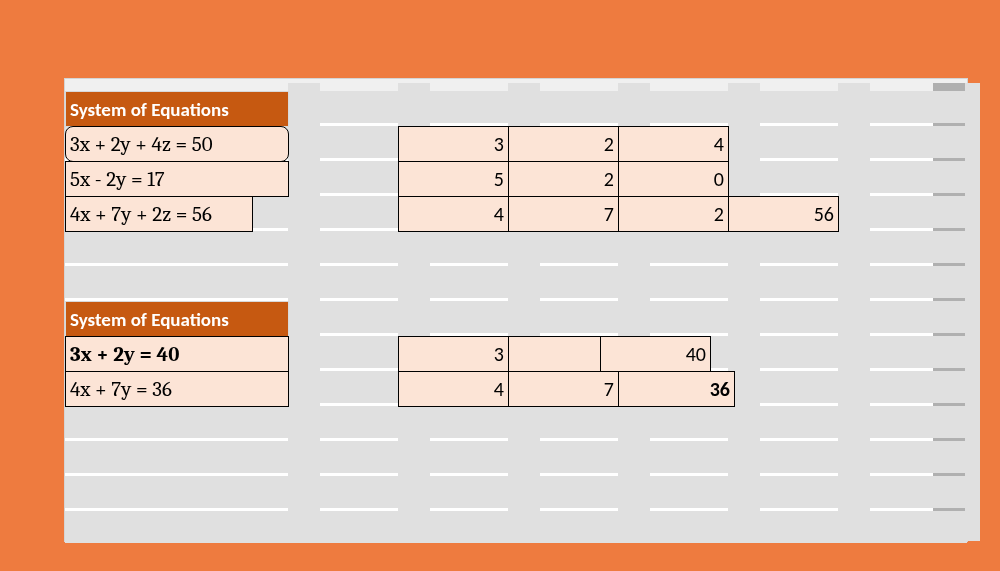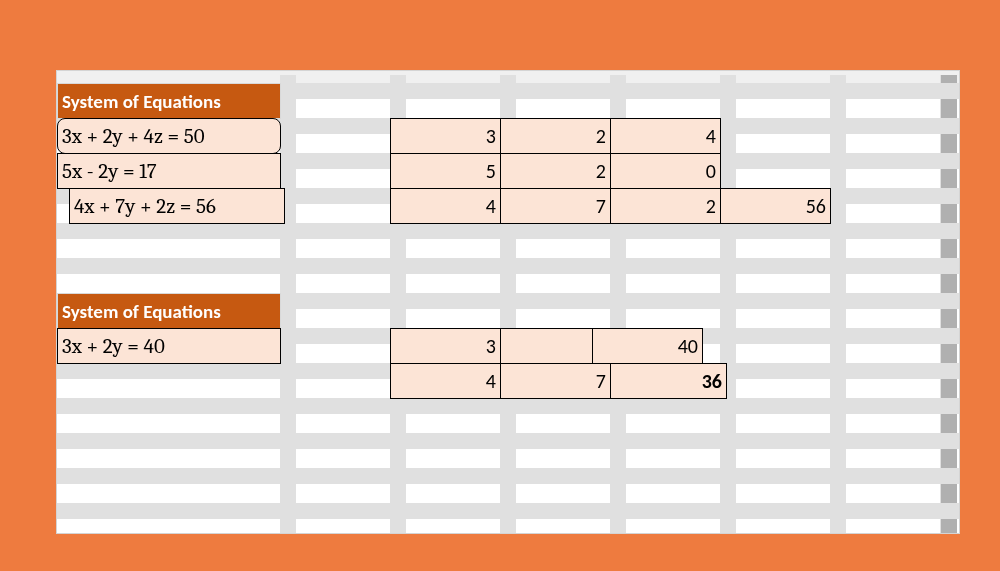--- a/index.html
+++ b/index.html
@@ -1,18 +1,18 @@
 <!DOCTYPE html>
 <html><head>
   <meta charset="utf-8">
   <style>
     * {
       box-sizing: border-box;
       margin: 0;
-      padding: 8px;
+      padding: 16px;
     }
     body {
       background: #ee7b3f;
       width: 1000px;
       height: 571px;
       font-family: Calibri, Arial, sans-serif;
       padding: 62px 48px 48px 48px;
     }
     .spreadsheet {
       background: #ffffff;
@@ -104,38 +104,39 @@
   <div class="gridline-h" style="top:292px"></div>
   <div class="gridline-h" style="top:327px"></div>
   <div class="gridline-h" style="top:362px"></div>
   <div class="gridline-h" style="top:397px"></div>
   <div class="gridline-h" style="top:432px"></div>
 
   <div class="cell header-cell" style="left:0; top:12px; width:224px; height:36px;">System of Equations</div>
 
   <div class="cell eq-cell" style="left:0; top:47px; width:224px; height:36px;border-radius:8px;">3x + 2y + 4z = 50</div>
   <div class="cell eq-cell" style="left:0; top:82px; width:224px; height:36px;">5x - 2y = 17</div>
-  <div class="cell eq-cell" style="left:0; top:117px; width:216px; height:36px;margin-left:12px;">4x + 7y + 2z = 56</div>
+  <div class="cell eq-cell" style="left:0; top:117px; width:188px; height:36px;">4x + 7y + 2z = 56</div>
 
   <div class="cell data-cell" style="left:333px; top:47px; width:111px; height:36px;">3</div>
   <div class="cell data-cell" style="left:443px; top:47px; width:111px; height:36px;">2</div>
   <div class="cell data-cell" style="left:553px; top:47px; width:111px; height:36px;">4</div>
 
   <div class="cell data-cell" style="left:333px; top:82px; width:111px; height:36px;">5</div>
   <div class="cell data-cell" style="left:443px; top:82px; width:111px; height:36px;">2</div>
   <div class="cell data-cell" style="left:553px; top:82px; width:111px; height:36px;">0</div>
 
   <div class="cell data-cell" style="left:333px; top:117px; width:111px; height:36px;">4</div>
   <div class="cell data-cell" style="left:443px; top:117px; width:111px; height:36px;">7</div>
   <div class="cell data-cell" style="left:553px; top:117px; width:111px; height:36px;">2</div>
   <div class="cell data-cell" style="left:663px; top:117px; width:111px; height:36px;">56</div>
 
   <div class="cell header-cell" style="left:0; top:222px; width:224px; height:36px;">System of Equations</div>
 
-  <div class="cell eq-cell" style="left:0; top:257px; width:224px; height:36px;">3x + 2y = 40</div>
+  <div class="cell eq-cell" style="left:0; top:257px; width:224px; height:36px;font-weight:bold;">3x + 2y = 40</div>
+  <div class="cell eq-cell" style="left:0; top:292px; width:224px; height:36px;">4x + 7y = 36</div>
 
   <div class="cell data-cell" style="left:333px; top:257px; width:111px; height:36px;">3</div>
   <div class="cell data-cell" style="left:443px; top:257px; width:111px; height:36px;">2</div>
   <div class="cell data-cell" style="left:535px; top:257px; width:111px; height:36px;">40</div>
 
   <div class="cell data-cell" style="left:333px; top:292px; width:111px; height:36px;">4</div>
   <div class="cell data-cell" style="left:443px; top:292px; width:111px; height:36px;">7</div>
   <div class="cell data-cell" style="left:553px; top:292px; width:117px; height:36px;font-weight:bold;">36</div>
 
 </div>

